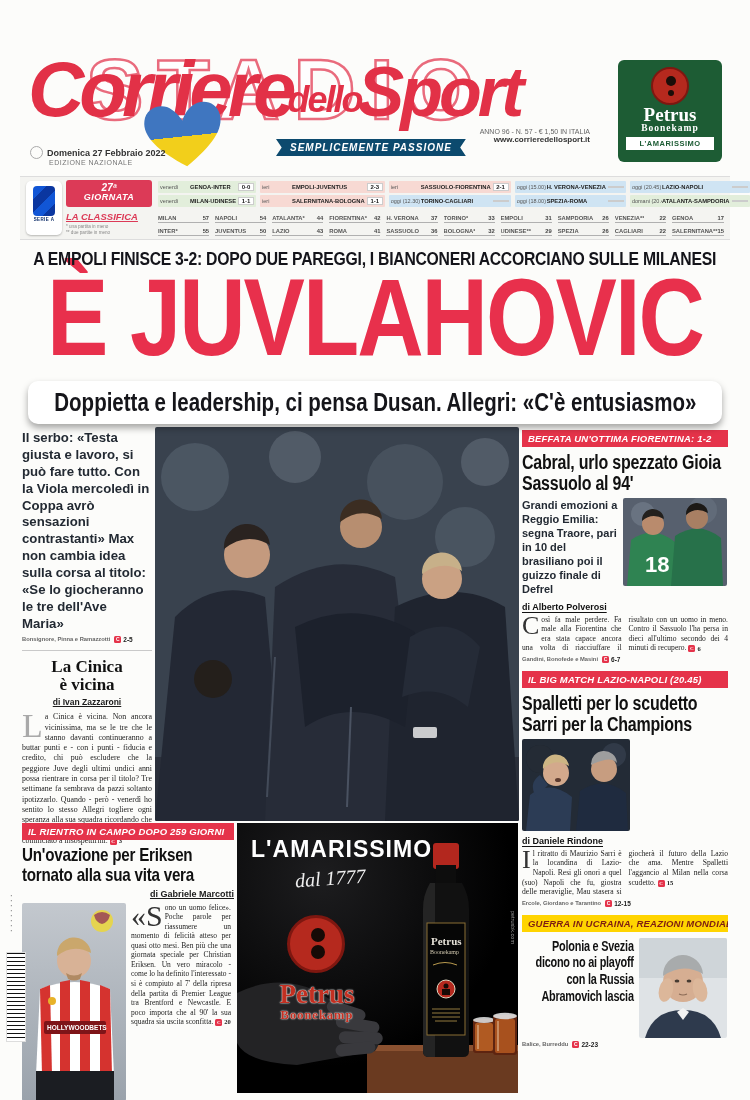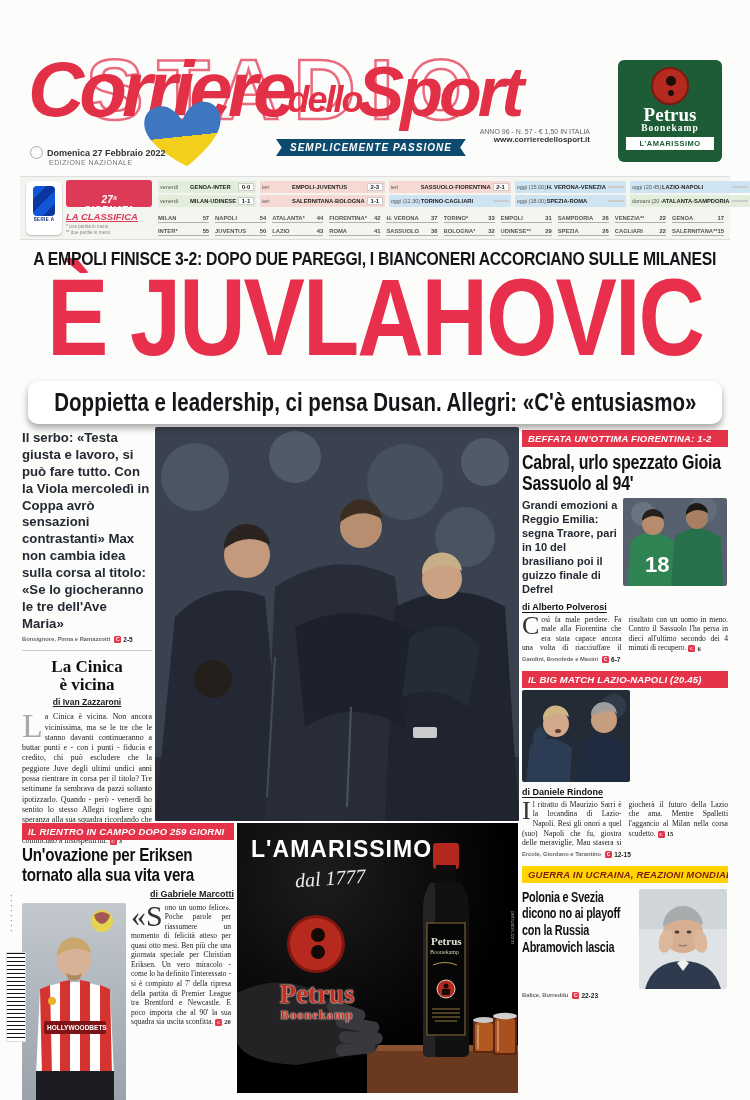--- a/index.html
+++ b/index.html
@@ -39,21 +39,21 @@
 
   
   .results{position:absolute;left:20px;top:176px;width:710px;height:64px;background:#f4f4f1;
            border-top:1px solid #ddd;border-bottom:1px solid #ddd;z-index:4;}
   .seriea{position:absolute;left:6px;top:4px;width:36px;height:54px;background:#fff;border-radius:5px;
           box-shadow:0 1px 2px rgba(0,0,0,.25);text-align:center;padding-top:3px;}
   .seriea .glyph{width:22px;height:30px;margin:2px auto 1px;background:
      linear-gradient(135deg,#1156d6 25%,#0a36a0 25% 50%,#1156d6 50% 75%,#0a36a0 75%);border-radius:4px;}
   .seriea .stxt{font-size:4.5px;font-weight:bold;color:#0a2a66;letter-spacing:.4px;}
   .giornata{position:absolute;left:46px;top:3px;width:86px;height:27px;background:#dc3a57;color:#fff;
-            border-radius:3px;text-align:center;font-weight:bold;font-style:italic;line-height:1.1;padding-top:14px;}
+            border-radius:3px;text-align:center;font-weight:bold;font-style:italic;line-height:1.1;padding-top:2px;}
   .giornata .g1{font-size:10px;}
   .giornata .g2{font-size:9px;letter-spacing:.5px;}
   .classifica{position:absolute;left:46px;top:34px;font-size:9.5px;font-weight:bold;font-style:italic;
               color:#dc3a57;text-decoration:underline;}
   .legend{position:absolute;left:46px;top:47px;font-size:4.6px;color:#888;line-height:1.3;}
   .fixgrid{position:absolute;left:138px;top:4px;width:566px;display:grid;
            grid-template-columns:repeat(5,1fr);grid-template-rows:repeat(2,12px);
            grid-auto-flow:column;gap:2px 4px;}
   .fixture{display:flex;align-items:center;padding:0 2px;font-size:5.5px;border-radius:1px;}
   .f-friday,.f-tomorrow{background:#e2eedb;}
@@ -432,20 +432,23 @@
         <span>Gandini, Bonofede e Masini</span>
         <span class="pgmark">
             <span class="sq">C</span>
             <span>6-7</span>
           </span>
       </div>
     </div>
 
     <div class="sect" data-name="lazio-napoli-section">
       <div class="banner" data-name="lazio-napoli-banner">IL BIG MATCH LAZIO-NAPOLI (20.45)</div>
+      <div class="h-col" data-name="lazio-napoli-headline">
+          <span class="cond">Spalletti per lo scudetto Sarri per la Champions</span>
+        </div>
       <div class="row">
         <svg class="photo" width="108" height="92" viewBox="0 0 108 92" data-name="lazio-napoli-photo-coaches">
           <rect width="108" height="92" fill="#232b36"></rect>
           <circle cx="18" cy="20" r="14" fill="#3c4document permit654" opacity=".4"></circle>
           <circle cx="18" cy="20" r="14" fill="#3c4654" opacity=".4"></circle>
           <circle cx="92" cy="16" r="12" fill="#46536а4" opacity="0"></circle>
           <circle cx="92" cy="16" r="12" fill="#465364" opacity=".4"></circle>
           <path d="M8 56 Q28 40 50 58 L48 92 L4 92 Z" fill="#2c3c55"></path>
           <path d="M58 52 Q82 36 104 54 L106 92 L54 92 Z" fill="#1f2b3f"></path>
           <circle cx="34" cy="34" r="13" fill="#d3a98c"></circle>
@@ -468,21 +471,21 @@
         <span>Ercole, Giordano e Tarantino</span>
         <span class="pgmark">
             <span class="sq">C</span>
             <span>12-15</span>
           </span>
       </div>
     </div>
 
     <div class="sect" data-name="ukraine-section">
       <div class="banner yellow" data-name="ukraine-banner">GUERRA IN UCRAINA, REAZIONI MONDIALI</div>
-      <div class="row" style="margin-top:6px;">
+      <div class="row" style="margin-top:6px;text-align:right;">
         <div class="h-col" style="width:112px;margin:0;" data-name="ukraine-headline">
           <span class="cond" style="font-size:14.5px;width:133%;transform:scaleX(.75);line-height:1.15;">Polonia e Svezia dicono no ai playoff con la Russia Abramovich lascia</span>
         </div>
         <svg class="photo" width="88" height="100" viewBox="0 0 88 100" data-name="ukraine-photo-abramovich">
           <rect width="88" height="100" fill="#dfe3e6"></rect>
           <rect width="88" height="40" fill="#cfd5d9"></rect>
           <path d="M6 100 Q14 72 44 72 Q74 72 82 100 Z" fill="#2e3a4d"></path>
           <path d="M38 74 L44 82 L50 74 L44 70 Z" fill="#f2f2f2"></path>
           <circle cx="44" cy="44" r="20" fill="#d6ae92"></circle>
           <path d="M24 38 a20 20 0 0 1 40 -2 q-20 -12 -40 2" fill="#a8abac"></path>

